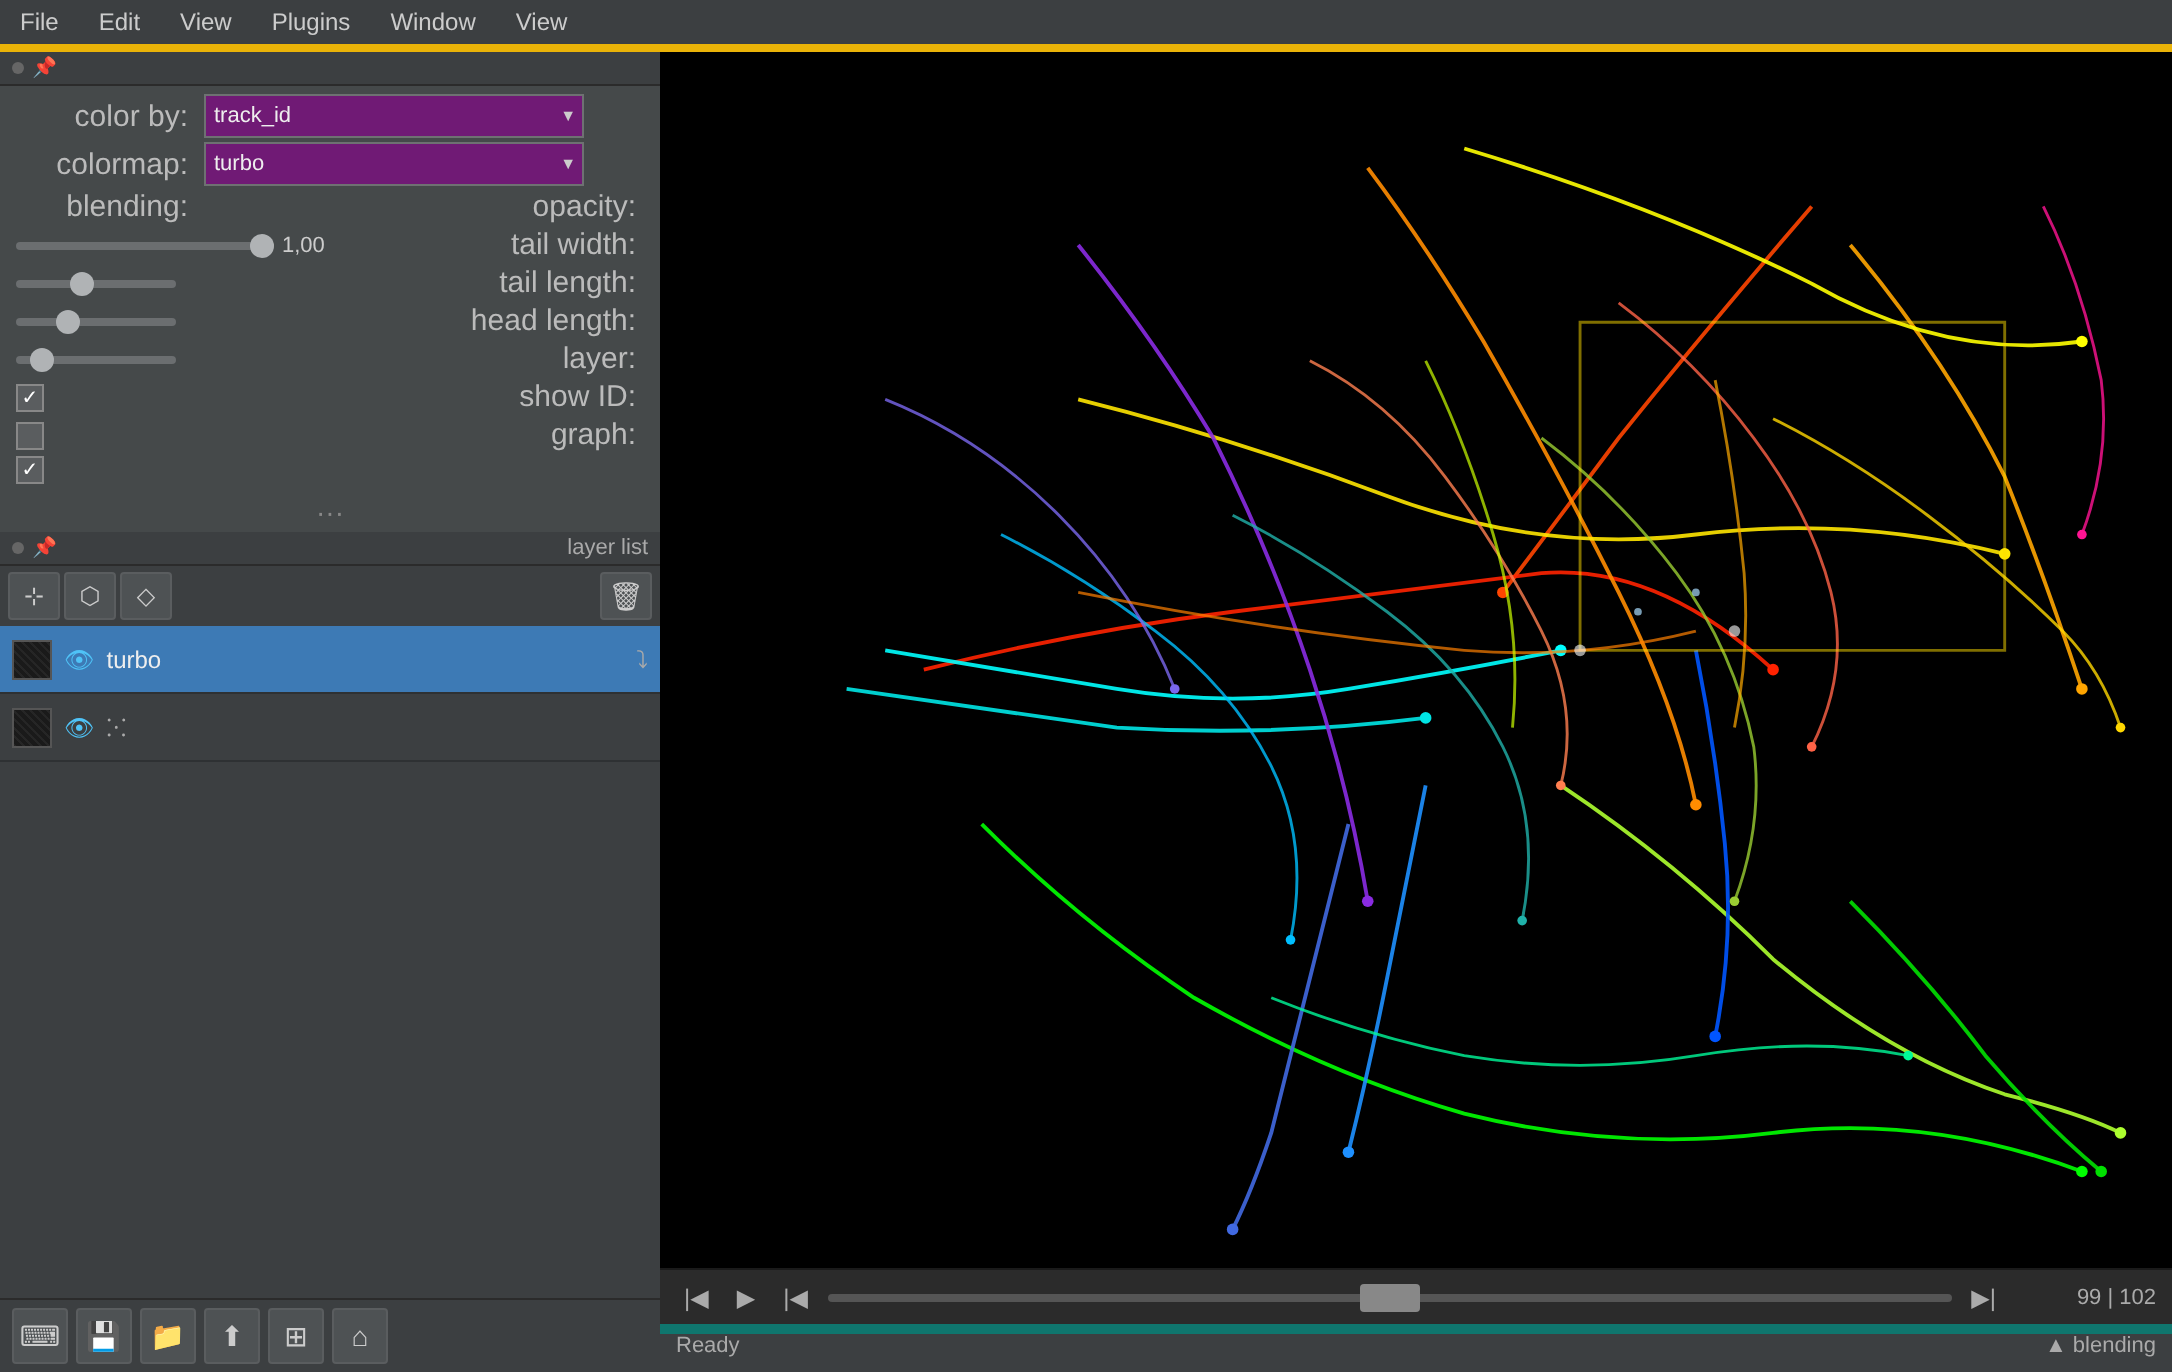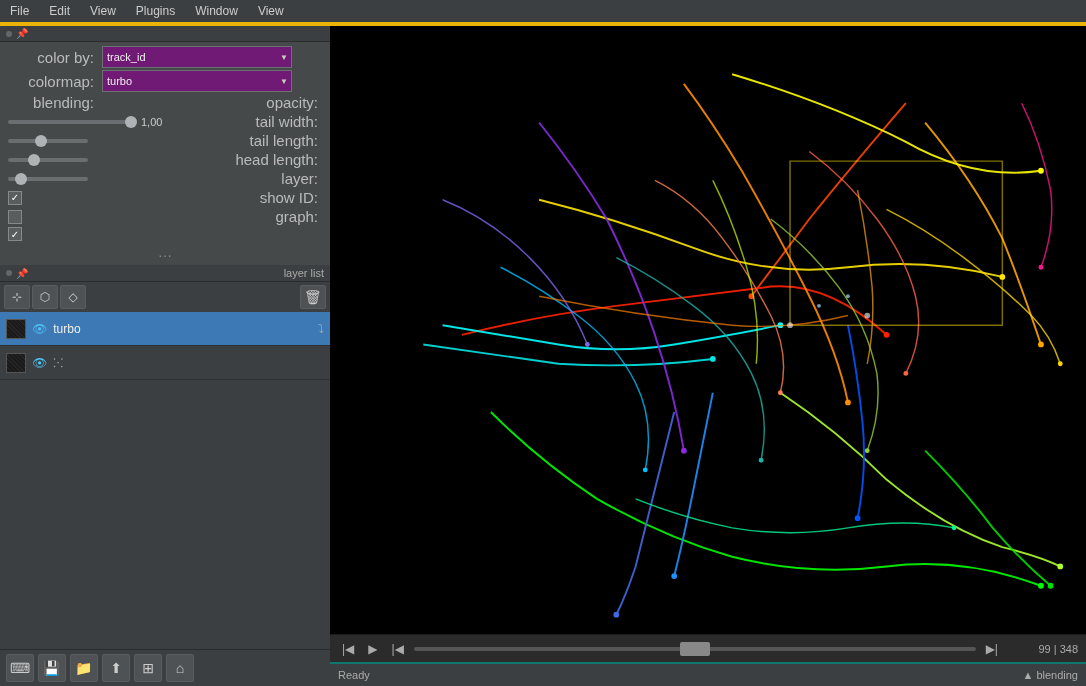--- a/index.html
+++ b/index.html
@@ -324,26 +324,25 @@
     .timeline-label {
       color: #aaa;
       font-size: 11px;
       min-width: 70px;
       text-align: right;
     }
 
     
     .statusbar {
       display: flex;
-      align-items: center;
       justify-content: space-between;
       background: #3c3f41;
       height: 24px;
       padding: 0 8px;
-      border-top: 2px solid #0f766e;
+      border-top: 5px solid #0f766e;
     }
     .status-left {
       color: #aaa;
       font-size: 11px;
     }
     .status-right {
       color: #aaa;
       font-size: 11px;
       cursor: pointer;
     }
@@ -589,21 +588,21 @@
     </div>
 
     <div class="timeline-bar">
       <span class="timeline-btn">|◀</span>
       <span class="timeline-btn">▶</span>
       <span class="timeline-btn">|◀</span>
       <div class="timeline-slider">
         <div class="timeline-handle"></div>
       </div>
       <span class="timeline-btn">▶|</span>
-      <span class="timeline-label">99 | 348</span>
+      <span class="timeline-label">99 | 102</span>
     </div>
 
     <div class="statusbar">
       <span class="status-left">Ready</span>
       <span class="status-right">▲ blending</span>
     </div>
 
   </div>
 
 </div>

